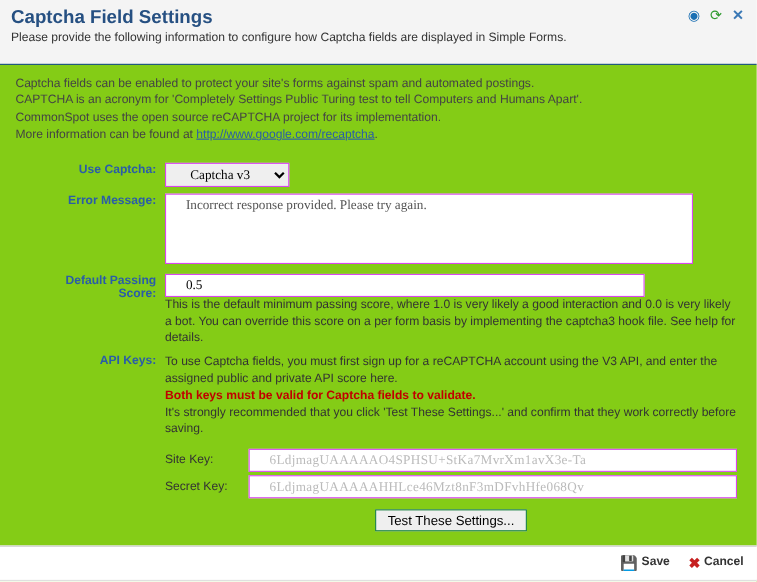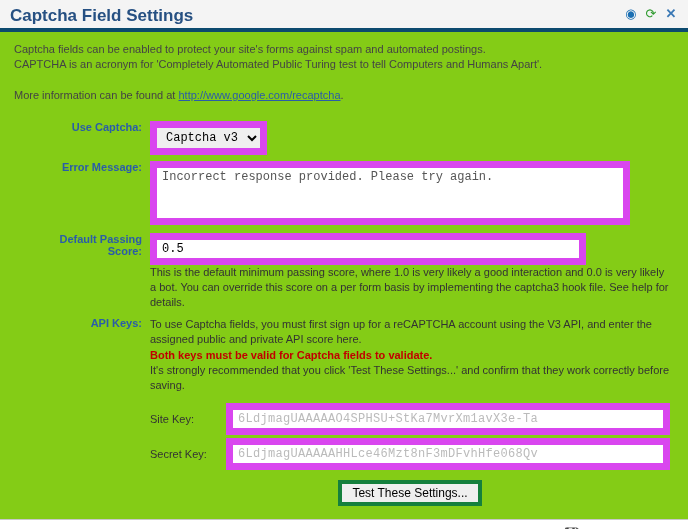--- a/index.html
+++ b/index.html
@@ -9,22 +9,22 @@
     font-size: 11px;
     color: #333;
     background: #fff;
   }
   .dialog {
     width: 688px;
     box-sizing: border-box;
     border-bottom: 1px solid #ccc;
   }
   .header {
-    padding: 6px 10px 2px 10px;
-    border-bottom: 4px solid #0c4a6e;
+    padding: 6px 10px 18px 10px;
+    border-bottom: 1px solid #0c4a6e;
     background: #f4f4f4;
     position: relative;
   }
   .header h1 {
     margin: 0;
     font-size: 17px;
     font-weight: bold;
     color: #265082;
   }
   .header .subtitle {
@@ -70,24 +70,24 @@
   }
   td.label {
     text-align: right;
     white-space: nowrap;
     color: #2a5da8;
     font-weight: bold;
     width: 140px;
     padding-top: 5px;
   }
   select, input[type=text], textarea {
-    font-family: Liberation Mono, monospace;
+    font-family: Liberation Serif, serif;
     font-size: 12px;
-    border: 7px solid #d946ef;
-    padding: 2px 5px;
+    border: 1px solid #d946ef;
+    padding: 2px 18px;
     box-sizing: border-box;
   }
   select { background:#efefef; }
   textarea {
     width: 480px;
     height: 64px;
     resize: none;
     color:#555;
   }
   .score-input { width: 436px; }
@@ -116,21 +116,21 @@
   }
   .test-wrap {
     text-align: center;
     margin-top: 10px;
   }
   button.test {
     font-family: Arial, sans-serif;
     font-size: 12px;
     padding: 2px 10px;
     background: #efefef;
-    border: 4px solid #15803d;
+    border: 1px solid #15803d;
     cursor: pointer;
   }
   .footer {
     border-top: 1px solid #c8c8c8;
     padding: 8px 12px;
     text-align: right;
     background: #fff;
   }
   .footer .action {
     display: inline-flex;
@@ -144,32 +144,33 @@
   .footer .action span.icon { font-size: 13px; line-height:1; }
   .save-icon { color: #1a6fb3; }
   .cancel-icon { color: #c62020; }
 </style>
 </head>
 <body>
 
 <div class="dialog">
   <div class="header">
     <h1>Captcha Field Settings</h1>
+    <div class="subtitle">Please provide the following information to configure how Captcha fields are displayed in Simple Forms.</div>
     <div class="header-icons">
       <span class="hicon" style="color:#1a6fb3">◉</span>
       <span class="hicon" style="color:#2e9a2e">⟳</span>
       <span class="hicon" style="color:#3a78b5;font-weight:bold">✕</span>
     </div>
   </div>
 
   <div class="body">
     <div class="intro">
       <span>Captcha fields can be enabled to protect your site's forms against spam and automated postings.</span><br>
-      <span>CAPTCHA is an acronym for 'Completely Automated Public Turing test to tell Computers and Humans Apart'.</span><br>
-      <br>
+      <span>CAPTCHA is an acronym for 'Completely Settings Public Turing test to tell Computers and Humans Apart'.</span><br>
+      <span>CommonSpot uses the open source reCAPTCHA project for its implementation.</span><br>
       <span>More information can be found at </span><a href="#">http://www.google.com/recaptcha</a><span>.</span>
     </div>
 
     <table class="form">
       <tbody>
           <tr>
         <td class="label">Use Captcha:</td>
         <td>
           <select>
             <option>Captcha v3</option>

